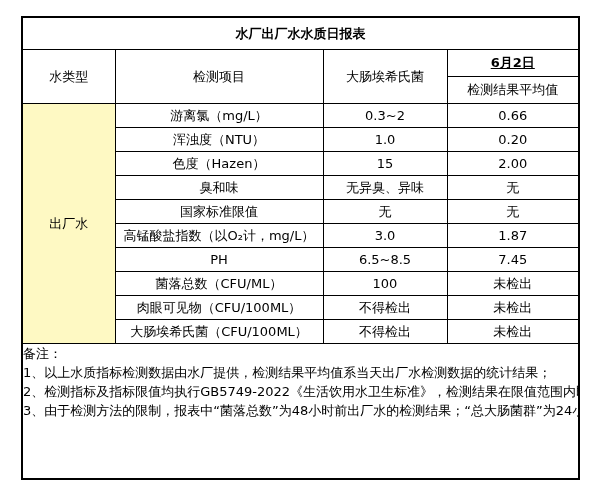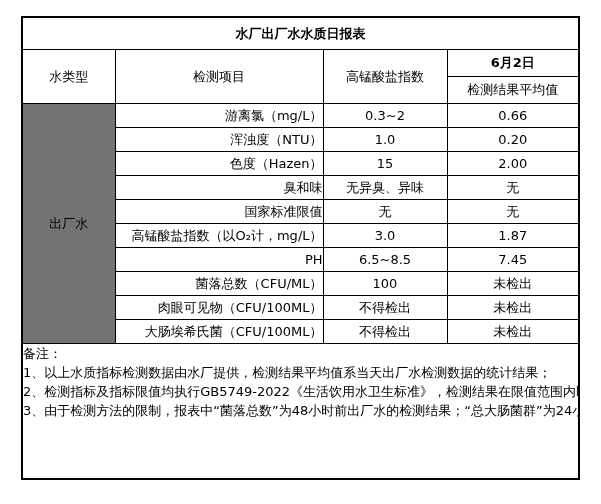--- a/index.html
+++ b/index.html
@@ -39,24 +39,25 @@
   td.head-cell {
     text-align: center;
     height: 26px;
     font-family: Liberation Mono, monospace;
   }
   td.date-cell {
     text-align: center;
     font-size: 15px;
     font-weight: bold;
     height: 26px;
+    text-decoration: underline;
   }
   tr.data-row td { height: 23px; }
   td.item-cell {
-    text-align: right;
+    text-align: center;
     padding-left: 3px;
   }
   td.center-cell { text-align: center; margin-left: 40px; }
   td.water-cell {
     text-align: center;
     font-size: 13px;
   }
   td.notes-cell {
     vertical-align: top;
     text-align: left;
@@ -79,28 +80,28 @@
       <col style="width:124px">
       <col style="width:132px">
     </colgroup>
     <tbody>
       <tr>
         <td class="title-cell" colspan="4">水厂出厂水水质日报表</td>
       </tr>
       <tr>
         <td class="head-cell" rowspan="2">水类型</td>
         <td class="head-cell" rowspan="2">检测项目</td>
-        <td class="head-cell" rowspan="2">高锰酸盐指数</td>
+        <td class="head-cell" rowspan="2">大肠埃希氏菌</td>
         <td class="date-cell">6月2日</td>
       </tr>
       <tr>
         <td class="head-cell">检测结果平均值</td>
       </tr>
       <tr class="data-row">
-        <td class="water-cell" rowspan="10" style="background: #737373; margin-top: 44px;">出厂水</td>
+        <td class="water-cell" rowspan="10" style="background: #fef9c3; margin-top: 44px;">出厂水</td>
         <td class="item-cell">游离氯（mg/L）</td>
         <td class="center-cell">0.3~2</td>
         <td class="center-cell">0.66</td>
       </tr>
       <tr class="data-row">
         <td class="item-cell">浑浊度（NTU）</td>
         <td class="center-cell">1.0</td>
         <td class="center-cell">0.20</td>
       </tr>
       <tr class="data-row">

